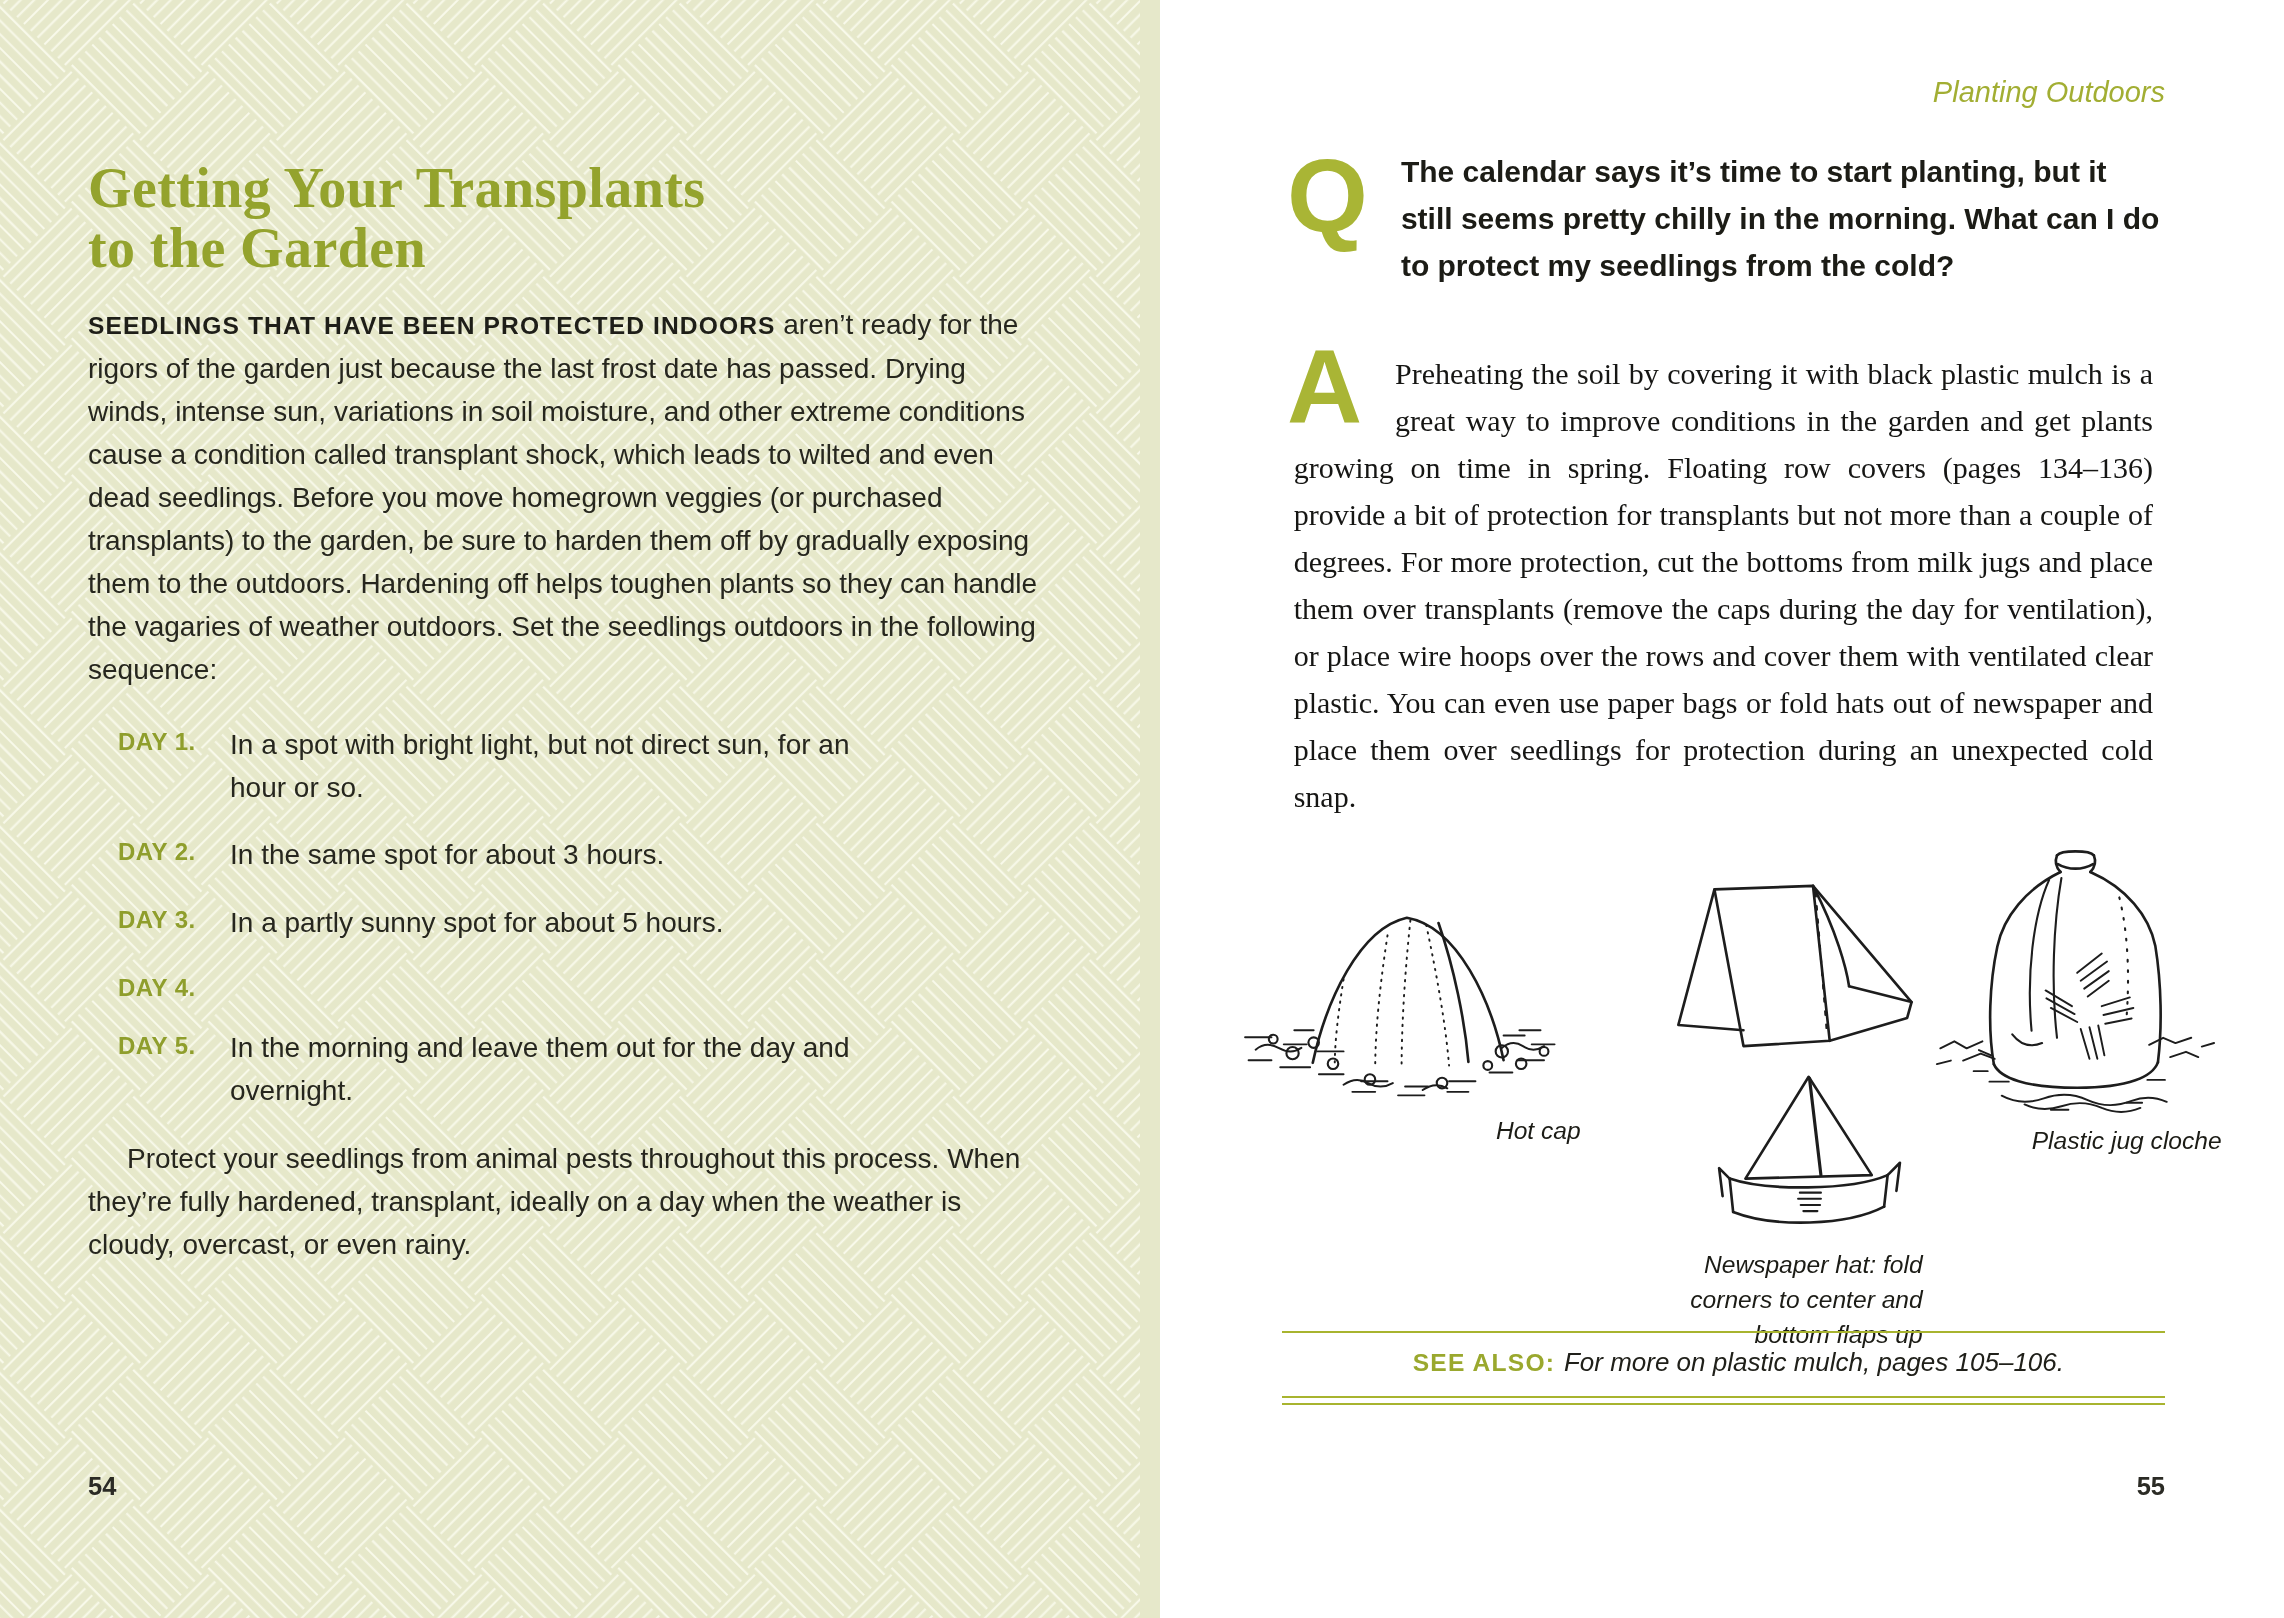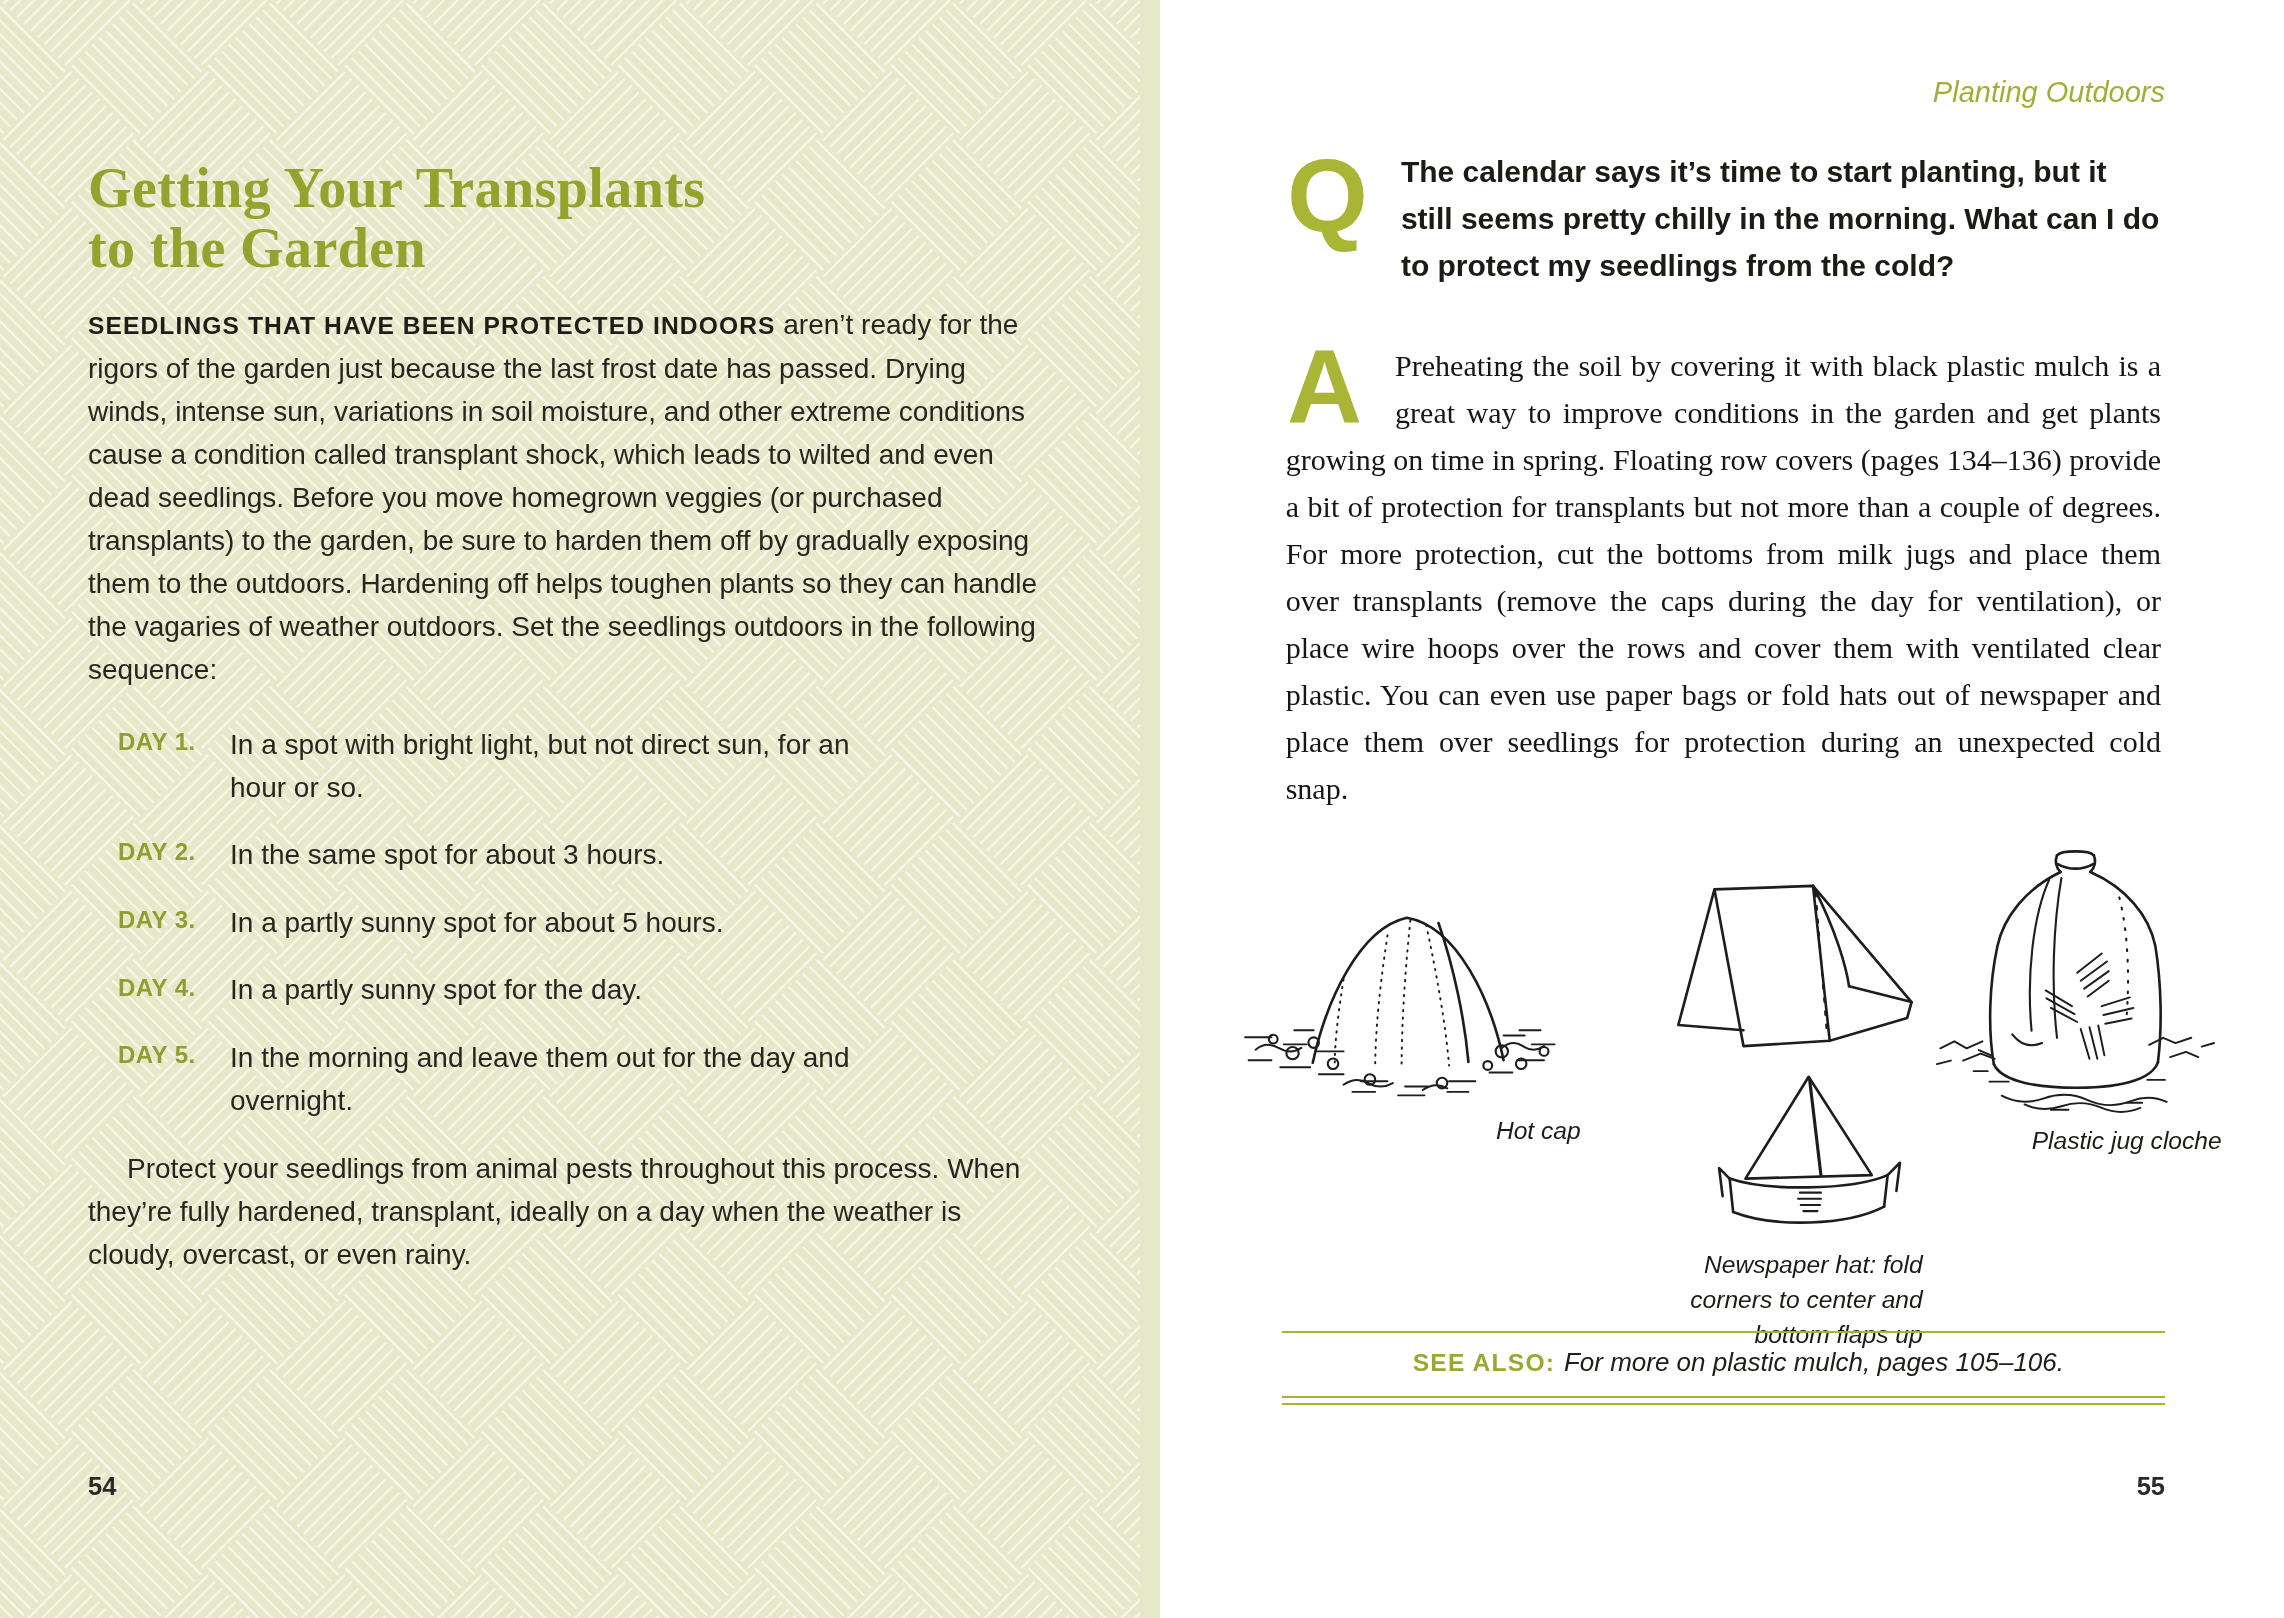--- a/index.html
+++ b/index.html
@@ -29,21 +29,21 @@
   .page-right{position:relative;width:1144px;height:1618px;background:#ffffff;}
   .right-content{position:absolute;left:122px;right:119px;top:0;bottom:0;}
   .running-head{position:absolute;top:76px;right:0;font-style:italic;font-size:29px;
                 color:#a2ae33;}
   .q-block{position:absolute;top:148px;left:0;right:0;}
   .a-block{position:absolute;top:338px;left:0;right:0;}
   .big-letter{float:left;height:91px;margin:5.3px 33px 0 5.3px;font-weight:bold;
               font-size:104px;line-height:86px;color:#a9b535;
               font-family:"Liberation Sans",sans-serif;}
   .question{margin:0;font-size:30px;line-height:47px;font-weight:bold;color:#1c1c16;}
-  .answer{margin:4px;font-family:"Liberation Serif","DejaVu Serif",serif;font-size:30px;
+  .answer{margin:12px;font-family:"Liberation Serif","DejaVu Serif",serif;font-size:30px;
           line-height:47px;text-align:justify;color:#161614;}
   .figures{position:absolute;top:843px;left:0;right:0;height:488px;}
   .fig{position:absolute;margin:0;text-align:right;}
   .fig-hotcap{left:-44px;top:22px;width:343px;}
   .fig-news{left:351px;top:13px;width:290px;}
   .fig-news .hat{display:block;margin:10.5px 0 0 72px;}
   .fig-jug{left:646px;top:0;width:294px;}
   .fig-caption{font-style:italic;font-size:24.6px;line-height:35px;color:#1c1c16;
                margin-top:10.5px;}
   .fig-hotcap .fig-caption{margin-top:12.3px;}
@@ -95,21 +95,20 @@
         <div class="day-row">
           <span class="day-label">DAY 2.</span>
           <span class="day-text">In the same spot for about 3 hours.</span>
         </div>
         <div class="day-row">
           <span class="day-label">DAY 3.</span>
           <span class="day-text">In a partly sunny spot for about 5 hours.</span>
         </div>
         <div class="day-row">
           <span class="day-label">DAY 4.</span>
-          <span class="day-text">In a partly sunny spot for the day.</span>
         </div>
         <div class="day-row">
           <span class="day-label">DAY 5.</span>
           <span class="day-text">In the morning and leave them out for the day and overnight.</span>
         </div>
       </div>
 
       <p class="closing">Protect your seedlings from animal pests throughout this process. When they’re fully hardened, transplant, ideally on a day when the weather is cloudy, overcast, or even rainy.</p>
     </div>
     <div class="pagenum pagenum-left">54</div>

